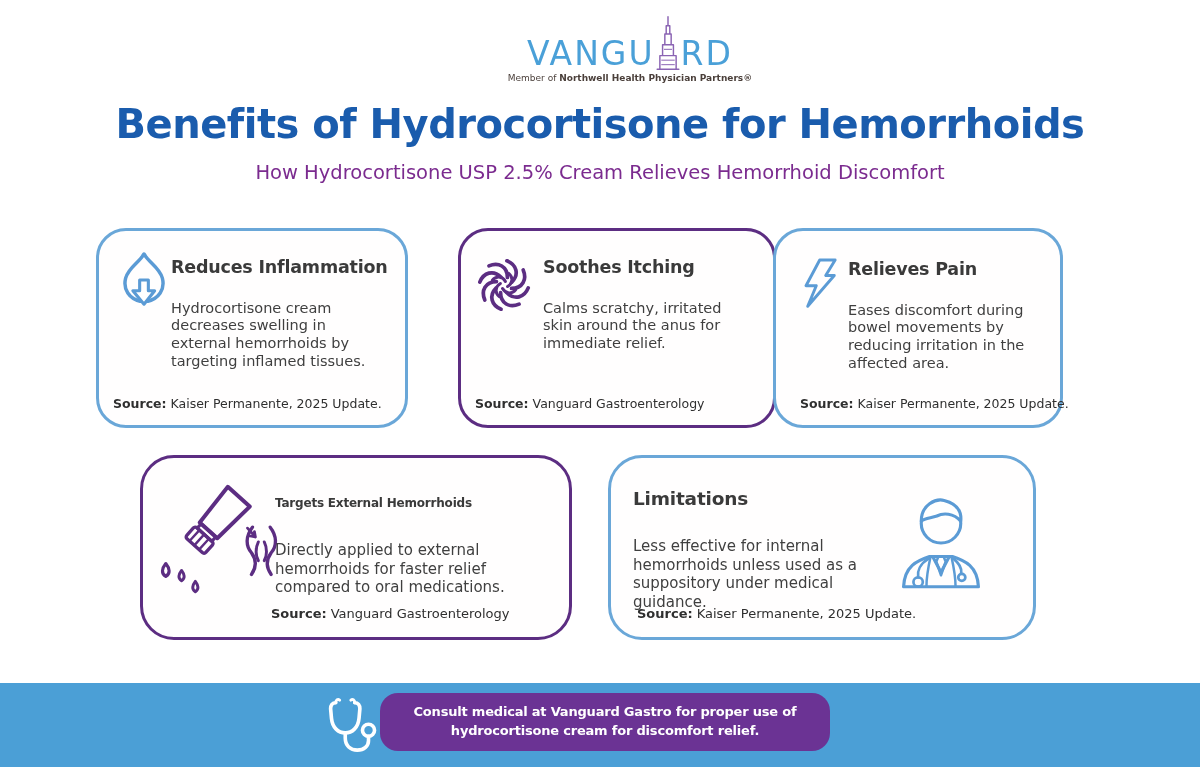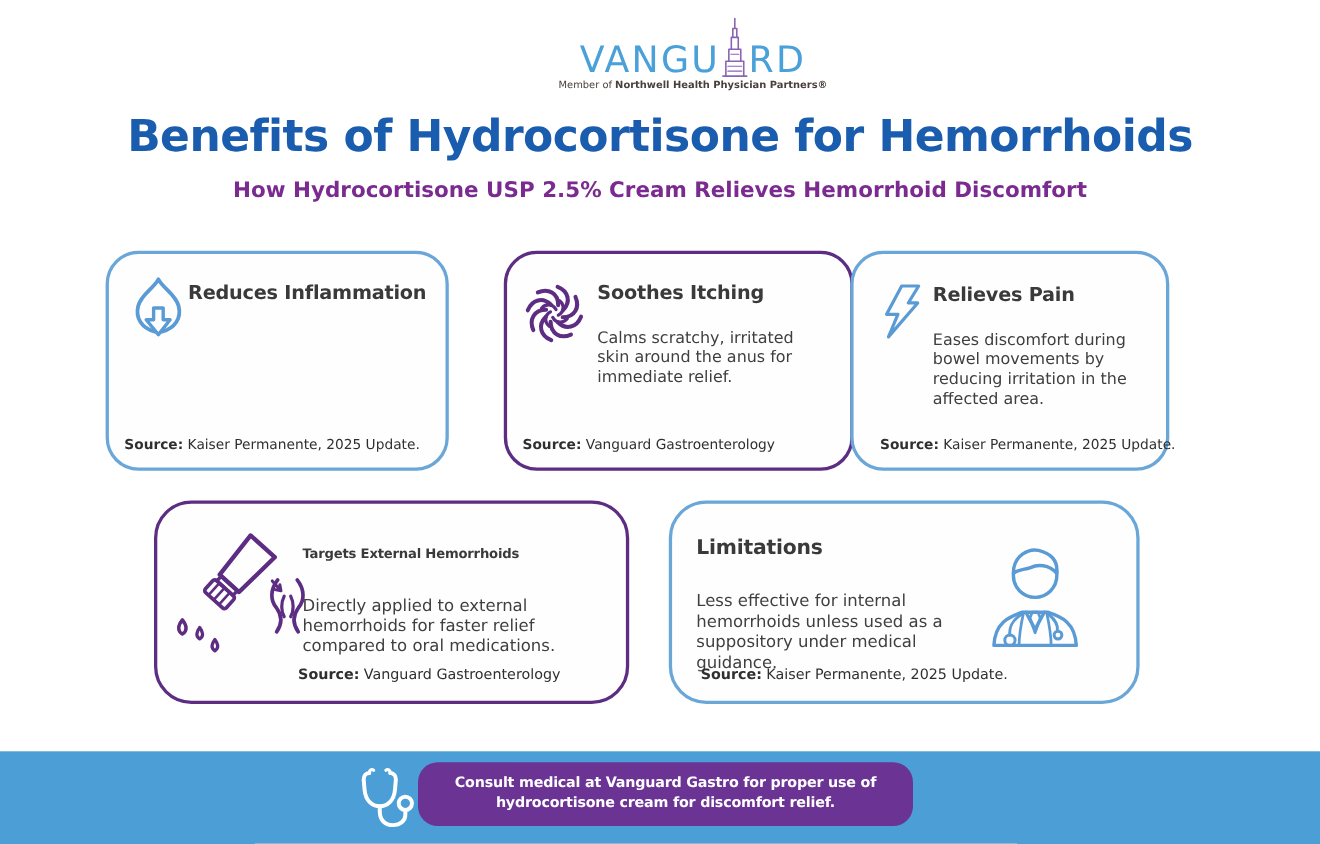--- a/index.html
+++ b/index.html
@@ -13,21 +13,21 @@
   .logo-row{display:flex;justify-content:center;align-items:flex-end;height:56px;}
   .logo-row .brand{font-size:33px;letter-spacing:2px;color:#4aa0d8;font-weight:400;line-height:1;}
   .logo-row svg{margin:0 1px -1px 1px;}
   .logo-sub{font-size:16.5px;letter-spacing:4px;color:#a77fc0;margin-top:1px;}
   .logo-member{font-size:9px;color:#4a3f3a;margin-top:3px;}
   .logo-member .b{font-weight:bold;}
   
   .title{position:absolute;top:101px;left:0;width:1200px;text-align:center;margin:0;
     font-size:40px;font-weight:bold;letter-spacing:-0.5px;color:#1a5cad;}
   .subtitle{position:absolute;top:161px;left:0;width:1200px;text-align:center;margin:0;
-    font-size:19.5px;font-weight:bold;color:#7b2b8f;}
+    font-size:19.5px;font-weight:normal;color:#7b2b8f;}
   
   .card{position:absolute;background:#fffefe;box-sizing:border-box;}
   .card.blue{border:3px solid #6aa7d8;}
   .card.purple{border:3px solid #5c2d82;}
   .c1{left:96px;top:228px;width:312px;height:200px;border-radius:30px;}
   .c2{left:458px;top:228px;width:318px;height:200px;border-radius:30px;}
   .c3{left:773px;top:228px;width:290px;height:200px;border-radius:30px;}
   .c4{left:140px;top:455px;width:432px;height:185px;border-radius:34px;}
   .c5{left:608px;top:455px;width:428px;height:185px;border-radius:34px;}
   .card h3{margin:0;position:absolute;font-size:17.5px;color:#3a3a3a;letter-spacing:-0.2px;white-space:nowrap;}
@@ -89,20 +89,21 @@
 
   <h1 class="title">Benefits of Hydrocortisone for Hemorrhoids</h1>
   <h2 class="subtitle">How Hydrocortisone USP 2.5% Cream Relieves Hemorrhoid Discomfort</h2>
 
   <section class="card blue c1">
     <svg class="icon" width="58" height="66" viewBox="0 0 60 64" fill="none" stroke="#5b9bd5" stroke-width="3.6" stroke-linecap="round" stroke-linejoin="round">
       <path d="M30 3 C 35 12 46 17 49 28 C 52 40 45 49 34 52 H 26 C 15 49 8 40 11 28 C 14 17 25 12 30 3 Z"></path>
       <path d="M25.5 30 h9 v11 h6.5 L30 55 18.5 41 h7 Z" fill="#ffffff" stroke-width="3.2"></path>
     </svg>
     <h3>Reduces Inflammation</h3>
+    <p class="body">Hydrocortisone cream decreases swelling in external hemorrhoids by targeting inflamed tissues.</p>
     <div class="source">
       <span class="lbl">Source:</span><span class="txt">Kaiser Permanente, 2025 Update.</span>
     </div>
   </section>
 
   <section class="card purple c2">
     <svg class="icon" width="62" height="64" viewBox="0 0 64 66" fill="none" stroke="#5c2d82" stroke-width="3.8" stroke-linecap="round">
       <g transform="translate(32,33)">
         <path d="M3 -25 C 13 -21 16 -11 8 -3" transform="rotate(0)"></path>
         <path d="M3 -25 C 13 -21 16 -11 8 -3" transform="rotate(45)"></path>

